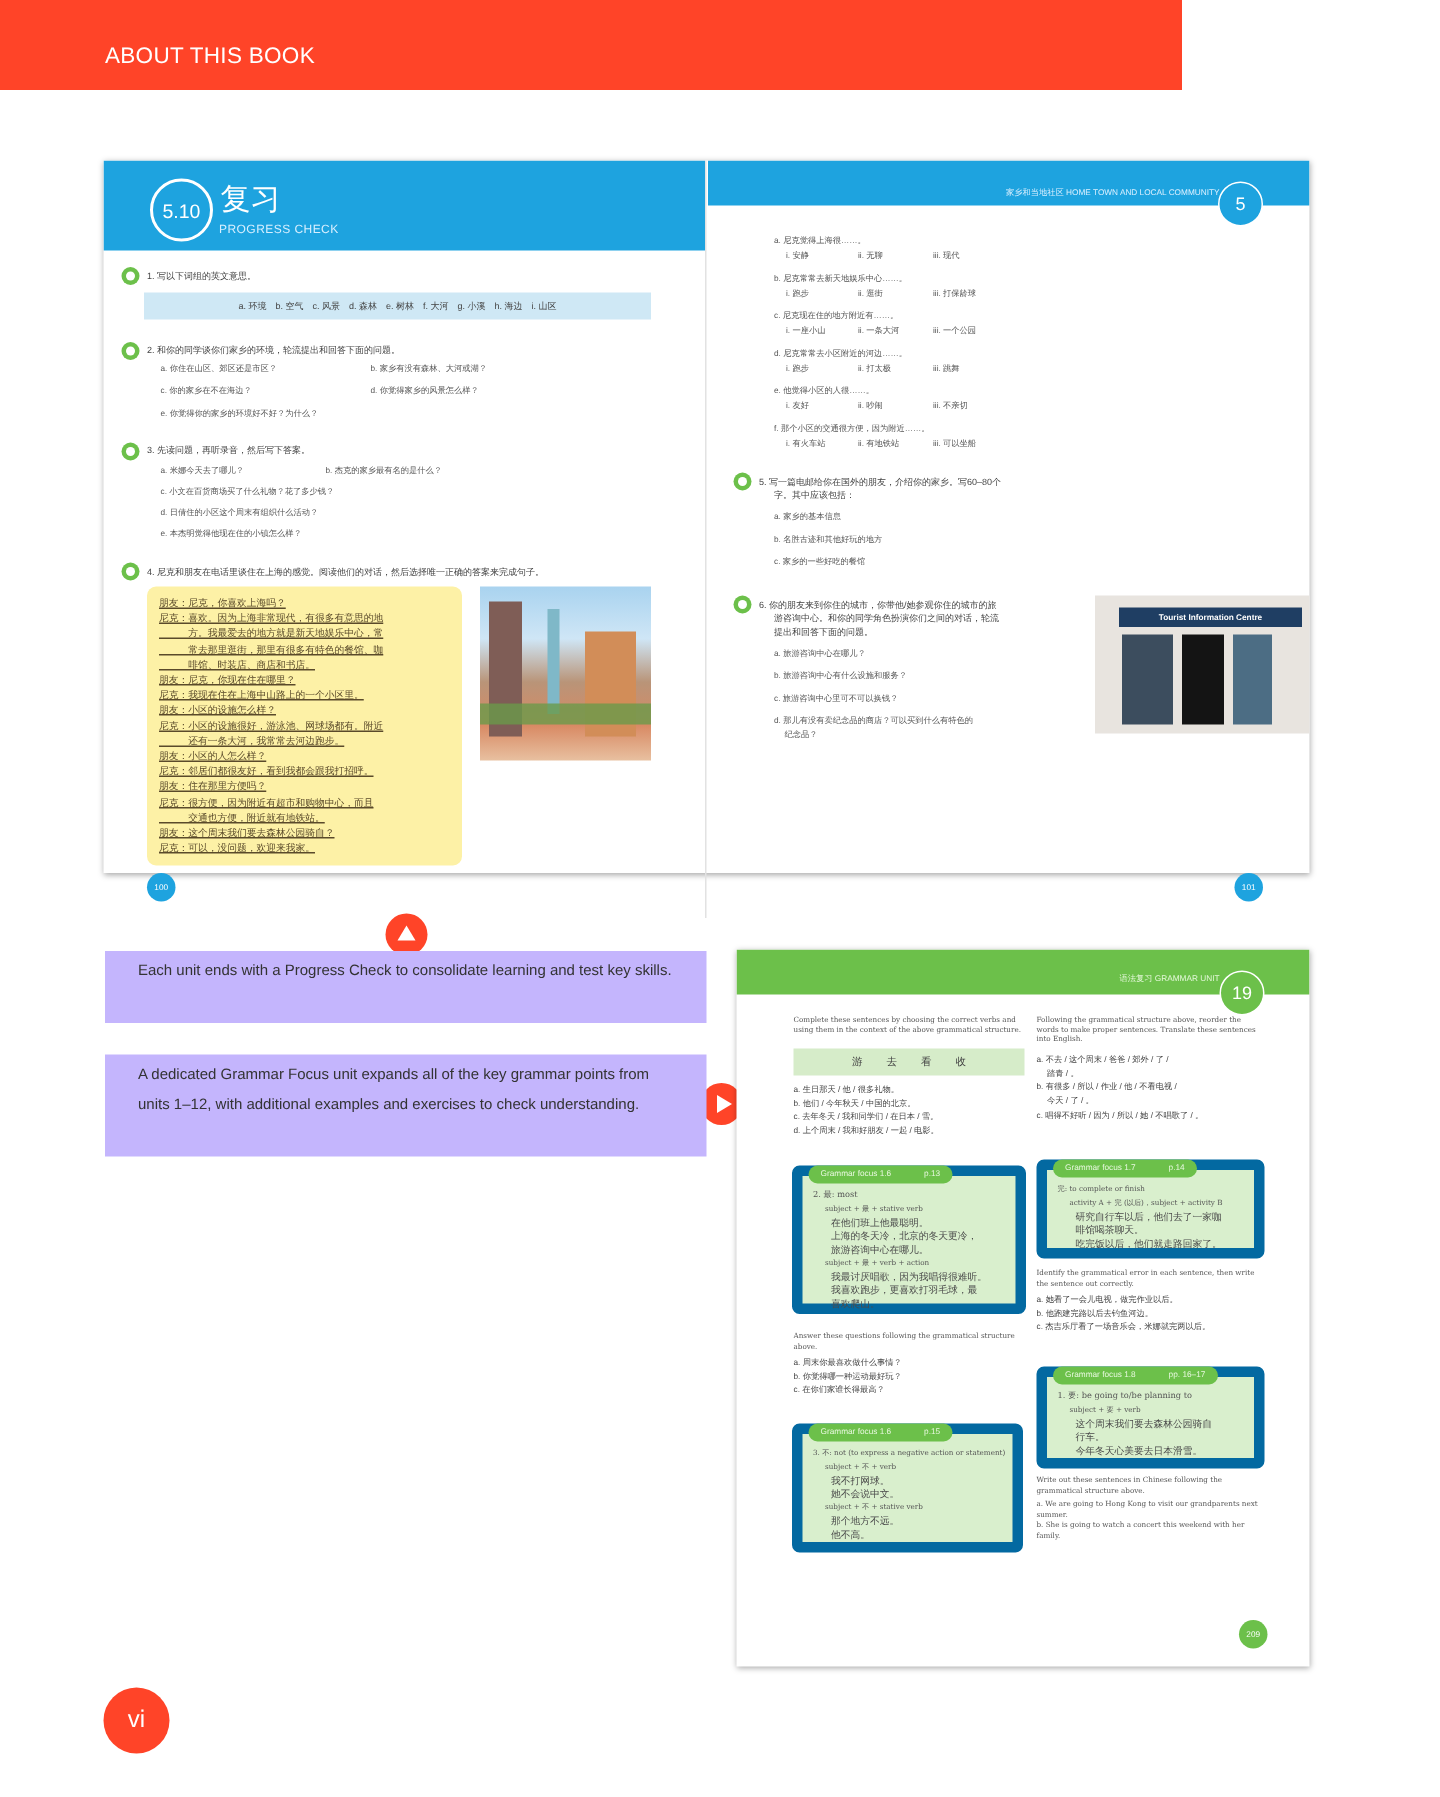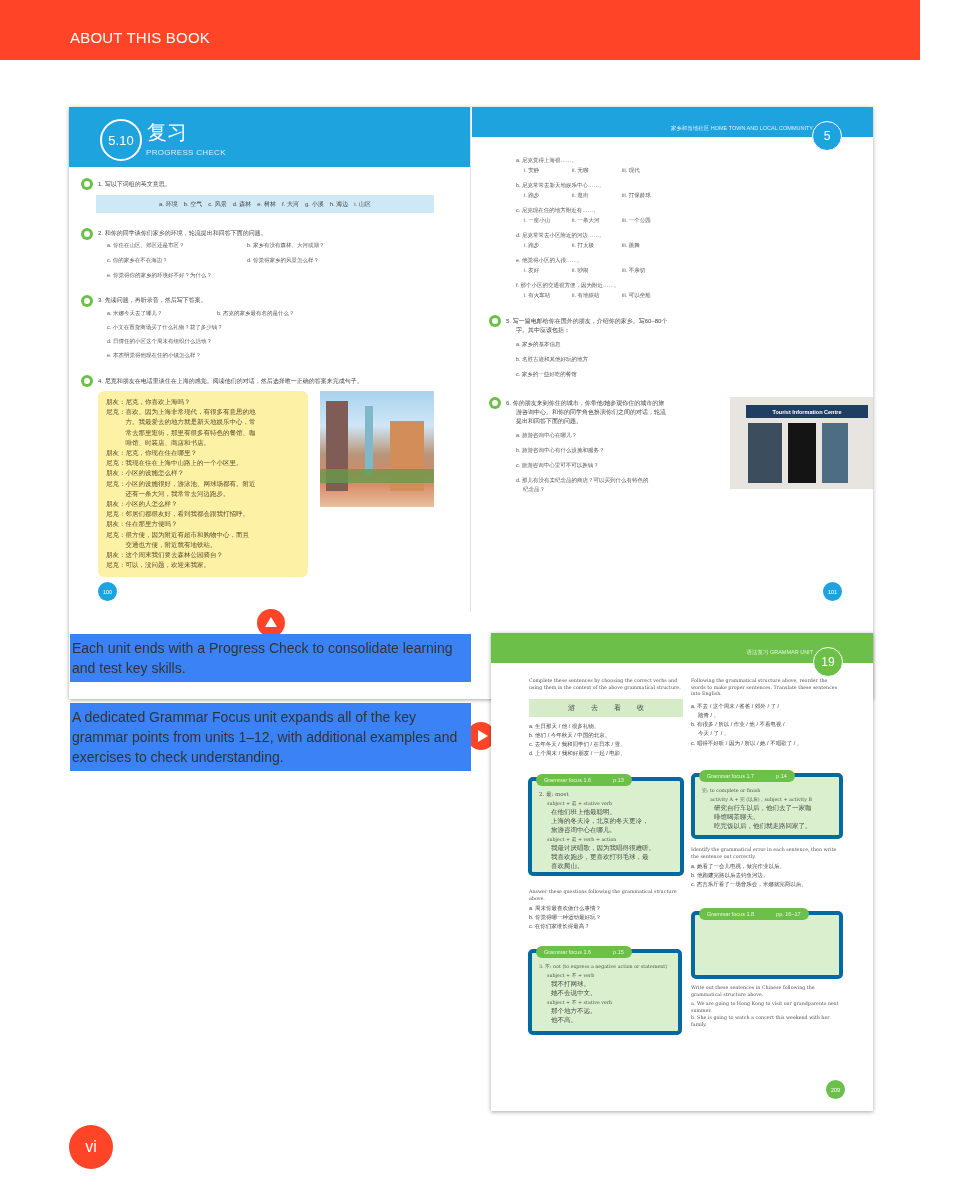--- a/index.html
+++ b/index.html
@@ -1,44 +1,44 @@
 <!DOCTYPE html>
 <html><head>
 <meta charset="utf-8">
 <style>
   * { box-sizing: border-box; margin: 0; padding: 0; }
   html, body { width: 960px; height: 1198px; background: #ffffff; overflow: hidden; }
   body { position: relative; font-family: "Liberation Sans", "DejaVu Sans", sans-serif; color: #333; }
 
-  .top-banner { position: absolute; left: 0; top: 0; width: 920px; height: 60px; background: #ff4428; }
+  .top-banner { position: absolute; left: 0; top: 0; width: 788px; height: 60px; background: #ff4428; }
   .top-banner .title { position: absolute; left: 70px; top: 29px; color: #fff; font-size: 15px; letter-spacing: 0.2px; }
 
   
-  .spread { position: absolute; left: 69px; top: 107px; width: 804px; height: 592px; background: #fff;
+  .spread { position: absolute; left: 69px; top: 107px; width: 804px; height: 475px; background: #fff;
             box-shadow: 0 1px 4px rgba(0,0,0,0.35); }
   .page-left { position: absolute; left: 0; top: 0; width: 402px; height: 505px; border-right: 1px solid #e2e2e2; overflow: hidden; }
   .page-right { position: absolute; left: 403px; top: 0; width: 401px; height: 505px; overflow: hidden; }
 
   .lh-header { position: absolute; left: 0; top: 0; width: 402px; height: 60px; background: #1ea3df; }
   .unit-circle { position: absolute; left: 31px; top: 12px; width: 42px; height: 42px; border: 2px solid #fff;
                  border-radius: 50%; color: #fff; font-size: 13px; display: flex; align-items: center; justify-content: center; }
   .lh-title-cn { position: absolute; left: 78px; top: 12px; color: #fff; font-size: 20px; font-family: "DejaVu Sans", sans-serif; }
   .lh-title-en { position: absolute; left: 77px; top: 41px; color: #d8efff; font-size: 8px; letter-spacing: 0.3px; }
 
   .q-icon { position: absolute; width: 12px; height: 12px; border-radius: 50%; background: #6cc04a; }
   .q-icon::after { content: ""; position: absolute; left: 3px; top: 3px; width: 6px; height: 6px; border-radius: 50%; background: #fff; }
   .q-text { position: absolute; font-size: 6px; color: #444; white-space: nowrap; }
   .q-sub { position: absolute; font-size: 5.5px; color: #555; white-space: nowrap; }
 
   .vocab-box { position: absolute; left: 27px; top: 88px; width: 338px; height: 18px; background: #cfe8f5;
                font-size: 6px; color: #444; display: flex; align-items: center; justify-content: center; gap: 6px; }
 
   .dialog-box { position: absolute; left: 29px; top: 284px; width: 210px; height: 186px; background: #fdf1a6;
                 border-radius: 6px; padding: 6px 8px; font-size: 6.5px; line-height: 10.2px; color: #5a4a2a; font-family: "DejaVu Serif", serif; }
-  .dialog-line { white-space: nowrap; }
+  .dialog-line { white-space: nowrap; text-decoration: underline; }
 
   .photo-street { position: absolute; left: 251px; top: 284px; width: 114px; height: 116px;
                   background: linear-gradient(180deg, #a9d3ef 0%, #cfe6f6 30%, #b99478 55%, #d88a64 80%, #e8c0a0 100%); }
   .photo-street .bldg1 { position: absolute; left: 6px; top: 10px; width: 22px; height: 90px; background: #7f5d56; }
   .photo-street .bldg2 { position: absolute; left: 70px; top: 30px; width: 34px; height: 70px; background: #d28d58; }
   .photo-street .tower { position: absolute; left: 45px; top: 15px; width: 8px; height: 70px; background: #7fb8c8; }
   .photo-street .trees { position: absolute; left: 0; top: 78px; width: 114px; height: 14px; background: #6a9a4a; opacity: 0.8; }
 
   .page-num-blue { position: absolute; width: 19px; height: 19px; border-radius: 50%; background: #1ea3df; color: #fff;
                    font-size: 5.5px; display: flex; align-items: center; justify-content: center; }
@@ -48,21 +48,21 @@
   .rh-chapter-circle { position: absolute; left: 340px; top: 14px; width: 30px; height: 30px; border-radius: 50%;
                        background: #1ea3df; border: 1.5px solid #fff; color: #fff; font-size: 12px;
                        display: flex; align-items: center; justify-content: center; }
 
   .photo-tourist { position: absolute; left: 258px; top: 290px; width: 144px; height: 92px; background: #e8e4df; }
   .photo-tourist .sign { position: absolute; left: 16px; top: 8px; width: 122px; height: 13px; background: #1f3e63;
                          color: #fff; font-size: 5.5px; font-weight: bold; display: flex; align-items: center; justify-content: center; }
   .photo-tourist .window { position: absolute; top: 26px; height: 60px; background: #2e3a48; }
 
   
-  .callout { position: absolute; background: #3b82f6; color: #333; font-size: 14px; line-height: 20px; padding: 4px 2px; }
+  .callout { position: absolute; background: #c4b5fd; color: #333; font-size: 10px; line-height: 20px; padding: 4px 22px; }
   .callout-1 { left: 70px; top: 634px; width: 401px; height: 48px; }
   .callout-2 { left: 70px; top: 703px; width: 401px; height: 68px; }
 
   .arrow-btn { position: absolute; width: 28px; height: 28px; border-radius: 50%; background: #ff4428; }
   .arrow-up { left: 257px; top: 609px; }
   .arrow-up::after { content: ""; position: absolute; left: 8px; top: 8px; border-left: 6px solid transparent;
                      border-right: 6px solid transparent; border-bottom: 10px solid #fff; }
   .arrow-right { left: 467px; top: 722px; }
   .arrow-right::after { content: ""; position: absolute; left: 11px; top: 8px; border-top: 6px solid transparent;
                         border-bottom: 6px solid transparent; border-left: 10px solid #fff; }
@@ -72,21 +72,21 @@
            box-shadow: 0 1px 4px rgba(0,0,0,0.35); overflow: hidden; }
   .g-header { position: absolute; left: 0; top: 0; width: 382px; height: 30px; background: #6cc04a; }
   .g-header-text { position: absolute; right: 60px; top: 16px; color: #e3f7d8; font-size: 5.5px; white-space: nowrap; }
   .g-chapter-circle { position: absolute; left: 322px; top: 14px; width: 30px; height: 30px; border-radius: 50%; background: #6cc04a;
                       border: 1.5px solid #fff; color: #fff; font-size: 12px; display: flex; align-items: center; justify-content: center; }
   .g-inst { position: absolute; font-size: 4.8px; color: #555; line-height: 6.5px; font-family: "DejaVu Serif", serif; }
   .g-verbs { position: absolute; left: 38px; top: 66px; width: 154px; height: 18px; background: #d6ecc9;
              font-size: 7px; color: #444; display: flex; align-items: center; justify-content: center; gap: 16px; }
   .g-item { position: absolute; font-size: 5.5px; color: #444; white-space: nowrap; }
 
-  .gf-box { position: absolute; background: #d9efcd; border: 4px solid #0369a1; border-radius: 5px; }
+  .gf-box { position: absolute; background: #d9efcd; border: 7px solid #0369a1; border-radius: 5px; }
   .gf-tab { position: absolute; left: 4px; top: -7px; height: 12px; background: #6cc04a; border-radius: 6px;
             color: #e8f8df; font-size: 5.5px; display: flex; align-items: center; padding: 0 8px; gap: 22px; white-space: nowrap; }
   .gf-content { position: absolute; left: 7px; top: 9px; font-size: 5.5px; color: #555; line-height: 9px; font-family: "DejaVu Serif", serif; }
   .gf-content .cn { font-size: 6.5px; color: #4a4a4a; padding-left: 12px; }
   .gf-content .rule { padding-left: 8px; font-size: 4.8px; }
 
   .page-num-green { position: absolute; left: 335px; top: 447px; width: 19px; height: 19px; border-radius: 50%; background: #6cc04a;
                     color: #fff; font-size: 5.5px; display: flex; align-items: center; justify-content: center; }
 
   .roman-num { position: absolute; left: 69px; top: 1125px; width: 44px; height: 44px; border-radius: 50%; background: #ff4428;
@@ -321,20 +321,27 @@
   <div class="g-inst" style="left:200px;top:214px;width:152px;">Identify the grammatical error in each sentence, then write the sentence out correctly.</div>
   <span class="g-item" style="left:200px;top:230px;">a. 她看了一会儿电视，做完作业以后。</span>
   <span class="g-item" style="left:200px;top:239px;">b. 他跑建完路以后去钓鱼河边。</span>
   <span class="g-item" style="left:200px;top:248px;">c. 杰吉乐厅看了一场音乐会，米娜就完两以后。</span>
 
   <div class="gf-box" style="left:200px;top:278px;width:152px;height:68px;">
     <div class="gf-tab">
       <span>Grammar focus 1.8</span>
       <span>pp. 16–17</span>
     </div>
+    <div class="gf-content">
+      <div>1. 要: be going to/be planning to</div>
+      <div class="rule">subject + 要 + verb</div>
+      <div class="cn">这个周末我们要去森林公园骑自</div>
+      <div class="cn">行车。</div>
+      <div class="cn">今年冬天心美要去日本滑雪。</div>
+    </div>
   </div>
 
   <div class="g-inst" style="left:200px;top:352px;width:152px;">Write out these sentences in Chinese following the grammatical structure above.</div>
   <div class="g-inst" style="left:200px;top:368px;width:152px;">a. We are going to Hong Kong to visit our grandparents next summer.</div>
   <div class="g-inst" style="left:200px;top:382px;width:152px;">b. She is going to watch a concert this weekend with her family.</div>
 
   <div class="page-num-green">209</div>
 </div>
 
 <div class="roman-num">vi</div>

